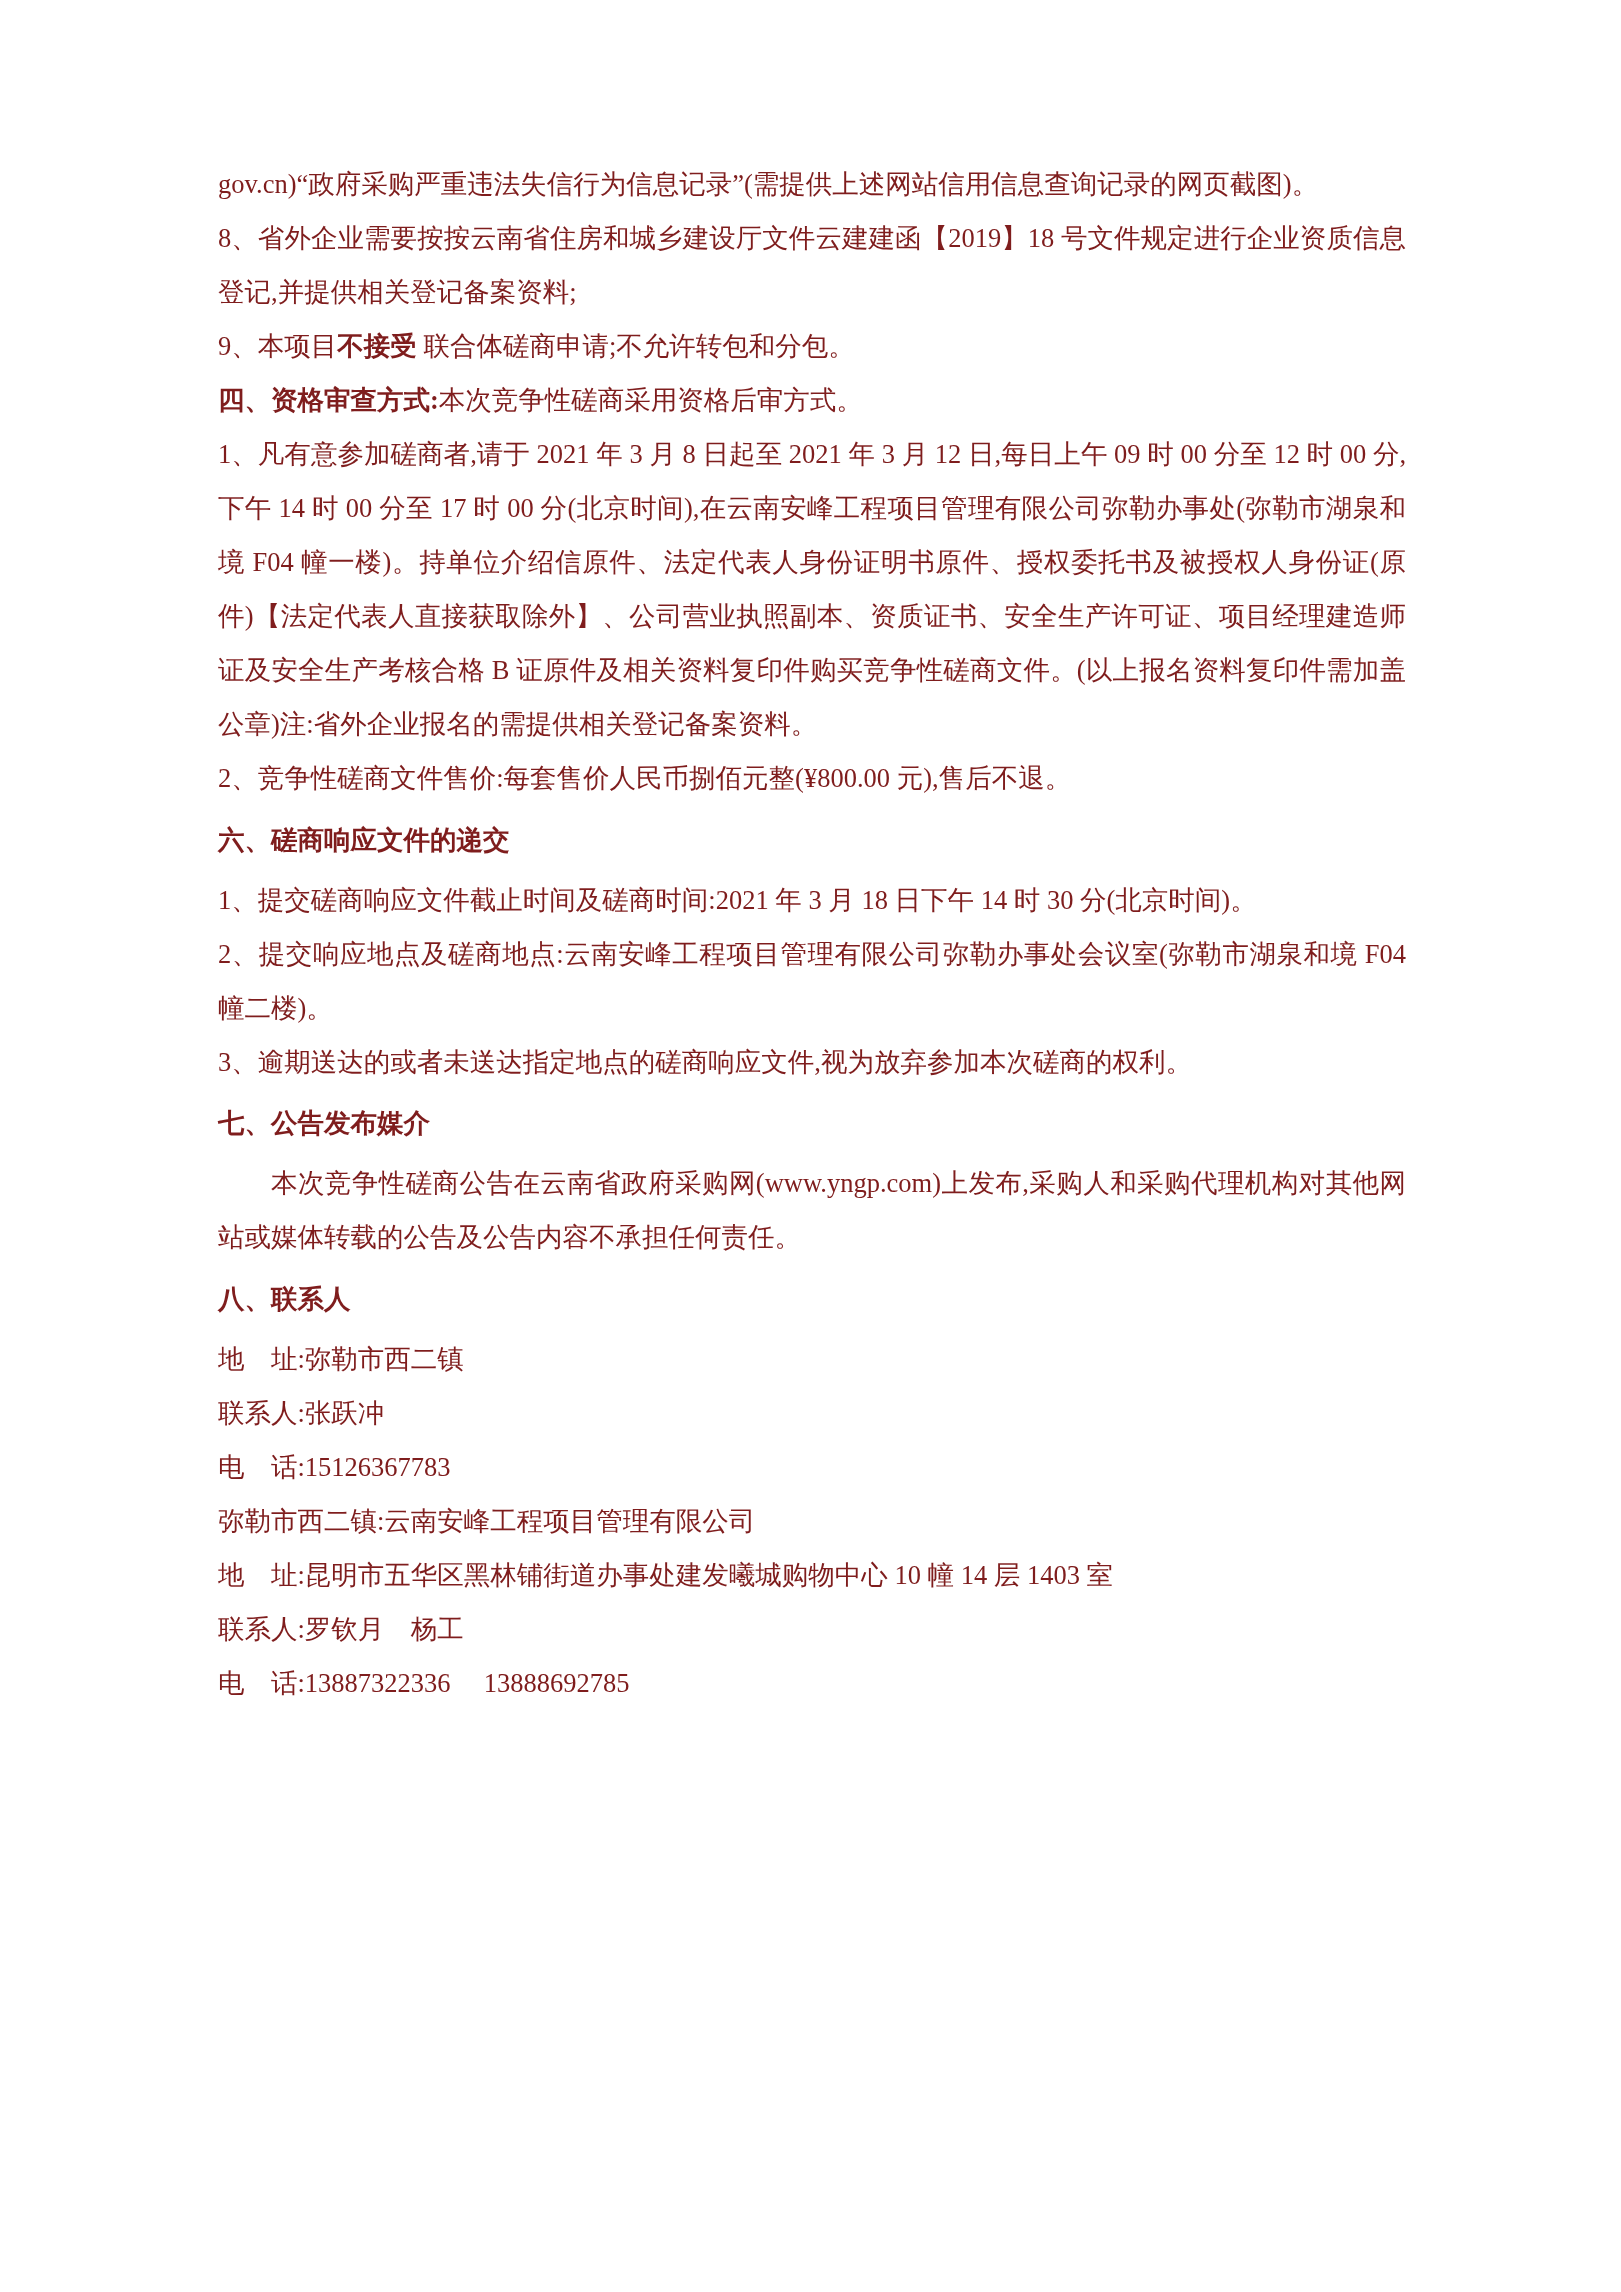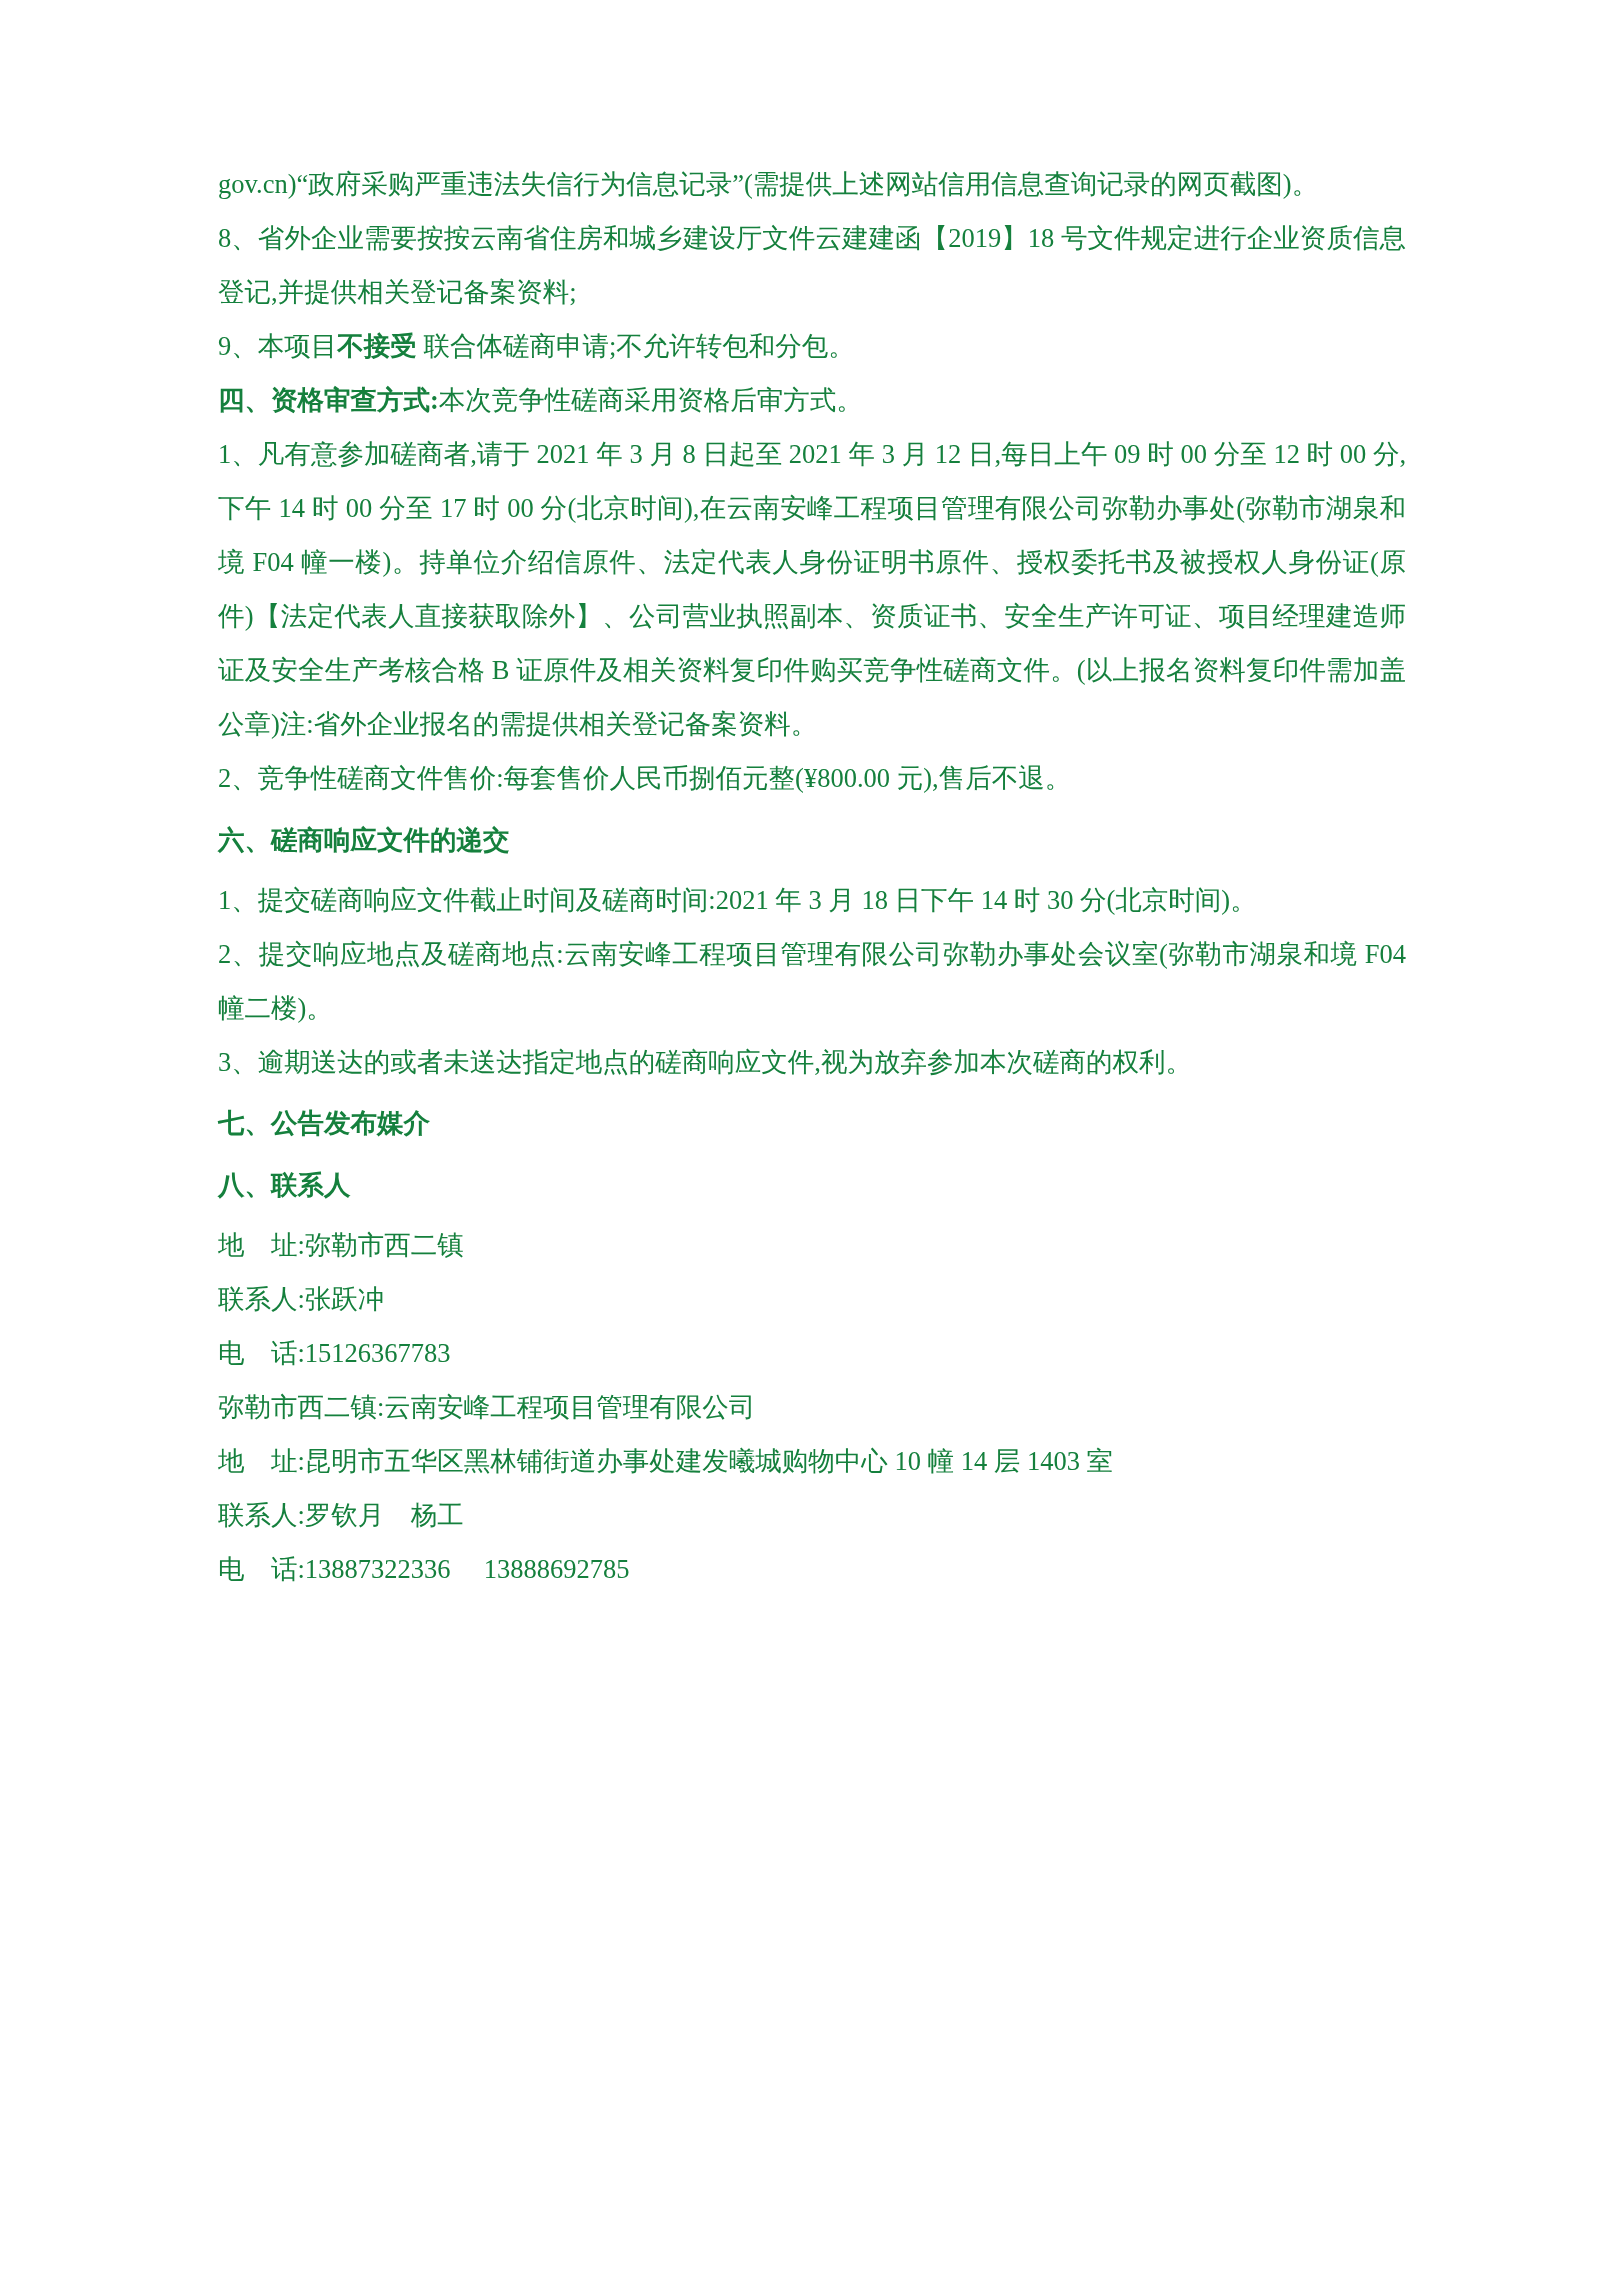--- a/index.html
+++ b/index.html
@@ -16,21 +16,21 @@
     overflow: hidden;
   }
   .content {
     position: absolute;
     left: 218px;
     top: 157px;
     width: 1188px;
     font-family: "Liberation Serif", "DejaVu Serif", serif;
     font-size: 26.5px;
     line-height: 54px;
-    color: #15803d;
+    color: #7f1d1d;
     text-align: justify;
   }
   .content p {
     margin: 0;
     white-space: pre-wrap;
   }
   .content p.heading {
     font-weight: bold;
     margin: 7.8px 0 5.9px 0;
   }
@@ -53,20 +53,21 @@
       <p class="body"><span>8、省外企业需要按按云南省住房和城乡建设厅文件云建建函【2019】18 号文件规定进行企业资质信息登记,并提供相关登记备案资料;</span></p>
       <p class="body"><span>9、本项目</span><span class="b u">不接受 </span><span>联合体磋商申请;不允许转包和分包。</span></p>
       <p class="body"><span class="b">四、资格审查方式:</span><span>本次竞争性磋商采用资格后审方式。</span></p>
       <p class="body"><span>1、凡有意参加磋商者,请于 </span><span class="u">2021</span><span> 年</span><span class="u"> 3 </span><span>月</span><span class="u"> 8 </span><span>日起至 </span><span class="u">2021</span><span> 年</span><span class="u"> 3 </span><span>月</span><span class="u"> 12 </span><span>日,每日上午 </span><span class="u">09</span><span> 时 </span><span class="u">00</span><span> 分至 </span><span class="u">12</span><span> 时 </span><span class="u">00</span><span> 分,下午 </span><span class="u">14</span><span> 时 </span><span class="u">00</span><span> 分至 </span><span class="u">17</span><span> 时 </span><span class="u">00</span><span> 分(北京时间),在云南安峰工程项目管理有限公司弥勒办事处(弥勒市湖泉和境 F04 幢一楼)。持单位介绍信原件、法定代表人身份证明书原件、授权委托书及被授权人身份证(原件)【法定代表人直接获取除外】、公司营业执照副本、资质证书、安全生产许可证、项目经理建造师证及安全生产考核合格 B 证原件及相关资料复印件购买竞争性磋商文件。(以上报名资料复印件需加盖公章)注:省外企业报名的需提供相关登记备案资料。</span></p>
       <p class="body"><span>2、竞争性磋商文件售价:每套售价人民币捌佰元整(¥800.00 元),售后不退。</span></p>
       <p class="heading"><span class="b">六、磋商响应文件的递交</span></p>
       <p class="body"><span>1、提交磋商响应文件截止时间及磋商时间:</span><span class="u">2021</span><span> 年</span><span class="u"> 3 </span><span>月</span><span class="u"> 18 </span><span>日下午</span><span class="u"> 14 </span><span>时</span><span class="u"> 30 </span><span>分(北京时间)。</span></p>
       <p class="body"><span>2、提交响应地点及磋商地点:云南安峰工程项目管理有限公司弥勒办事处会议室(弥勒市湖泉和境 F04 幢二楼)。</span></p>
       <p class="body"><span>3、逾期送达的或者未送达指定地点的磋商响应文件,视为放弃参加本次磋商的权利。</span></p>
       <p class="heading"><span class="b">七、公告发布媒介</span></p>
+      <p class="indent"><span>本次竞争性磋商公告在云南省政府采购网(www.yngp.com)上发布,采购人和采购代理机构对其他网站或媒体转载的公告及公告内容不承担任何责任。</span></p>
       <p class="heading"><span class="b">八、联系人</span></p>
       <p class="body"><span>地　址:弥勒市西二镇</span></p>
       <p class="body"><span>联系人:张跃冲</span></p>
       <p class="body"><span>电　话:15126367783</span></p>
       <p class="body"><span>弥勒市西二镇:云南安峰工程项目管理有限公司</span></p>
       <p class="body"><span>地　址:昆明市五华区黑林铺街道办事处建发曦城购物中心 10 幢 14 层 1403 室</span></p>
       <p class="body"><span>联系人:罗钦月　杨工</span></p>
       <p class="body"><span>电　话:13887322336　 13888692785</span></p>
     </div>
 </div>

